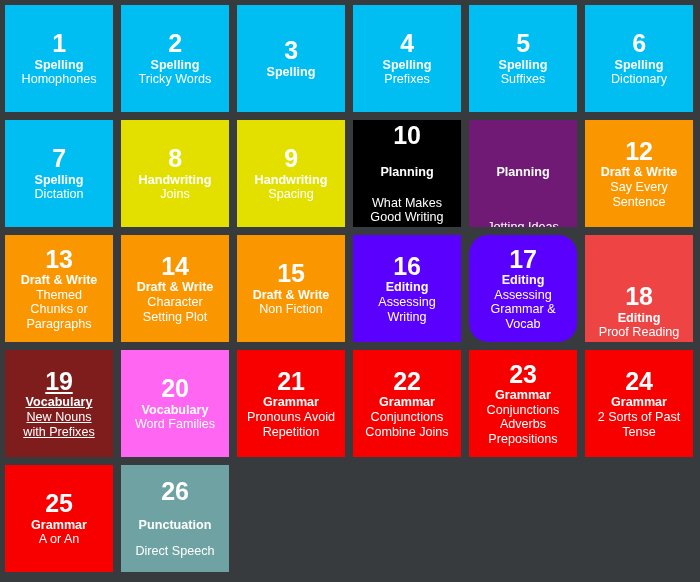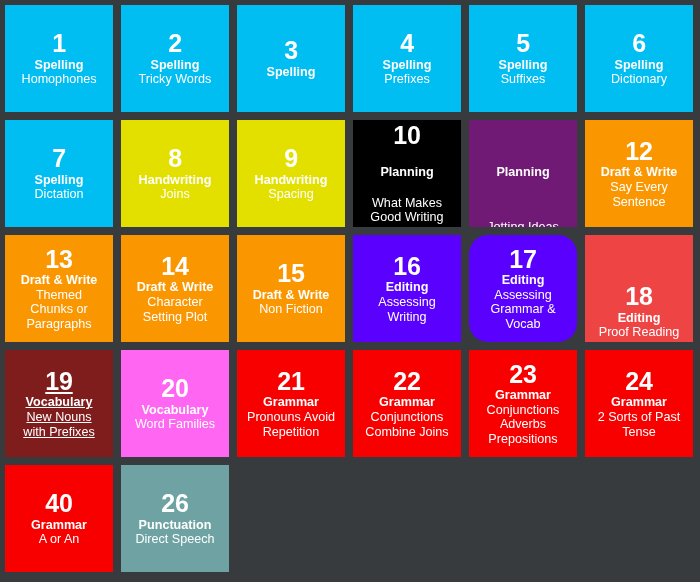--- a/index.html
+++ b/index.html
@@ -243,26 +243,26 @@
     </div>
     <div class="tile" style="background: rgb(248, 0, 0);">
       <div class="tile-number">24</div>
       <div class="tile-category">Grammar</div>
       <div class="tile-subtitle">
         <span class="sub-line">2 Sorts of Past</span>
         <span class="sub-line">Tense</span>
       </div>
     </div>
     <div class="tile" style="background: rgb(248, 0, 0);">
-      <div class="tile-number">40</div>
+      <div class="tile-number">25</div>
       <div class="tile-category">Grammar</div>
       <div class="tile-subtitle">
         <span class="sub-line">A or An</span>
       </div>
     </div>
-    <div class="tile" style="background: rgb(111, 163, 163);">
+    <div class="tile" style="background: rgb(111, 163, 163); gap: 12px;">
       <div class="tile-number">26</div>
       <div class="tile-category">Punctuation</div>
       <div class="tile-subtitle">
         <span class="sub-line">Direct Speech</span>
       </div>
     </div>
   </div>
 
 </body></html>

